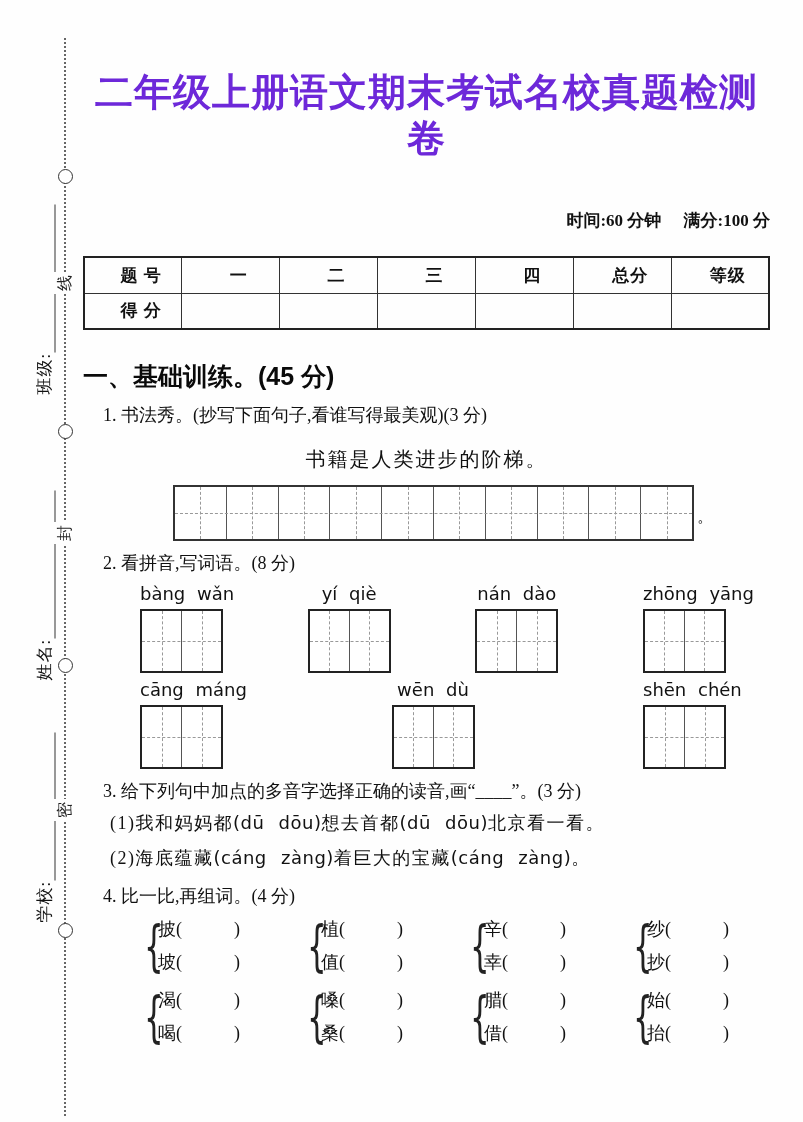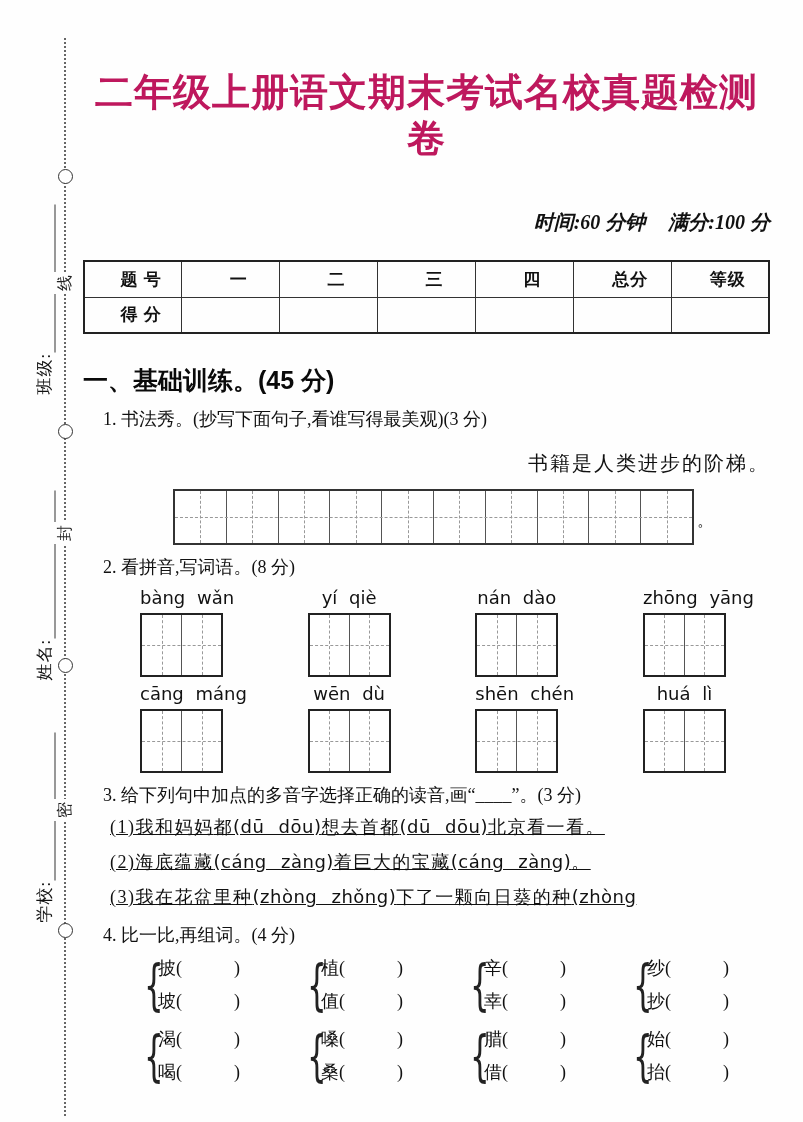--- a/index.html
+++ b/index.html
@@ -32,39 +32,39 @@
   .sg1 { left:-60px; top:279px; } .sg2 { left:-60px; top:565px; } .sg3 { left:-60px; top:807px; }
   .seal-label { letter-spacing:1px; }
   .seal-blank { display:inline-block; width:148px; border-bottom:1.5px solid #333; height:20px; }
 
   
   .content { position:absolute; left:83px; top:0; width:687px; }
 
   .title {
     margin-top:70px; text-align:center;
     font-family:"Liberation Sans","DejaVu Sans",sans-serif;
-    font-weight:900; font-size:38px; letter-spacing:1px; color:#be185d;
+    font-weight:900; font-size:38px; letter-spacing:1px; color:#6d28d9;
     line-height:1.2;
   }
-  .meta { margin-top:48px; text-align:right; font-weight:700; font-size:20px;font-style:italic; }
+  .meta { margin-top:48px; text-align:right; font-weight:700; font-size:17px; }
   .meta span + span { margin-left:18px; }
 
   .score-table { margin-top:24px; width:100%; border-collapse:collapse; font-size:17px; border:2px solid #222; }
   .score-table td {
     border:1px solid #333; height:36px; text-align:center; width:14.28%;
     font-weight:600; letter-spacing:1px;padding-left:16px;
   }
 
   .sec-heading {
     margin-top:30px; font-family:"Liberation Sans","DejaVu Sans",sans-serif;
     font-weight:800; font-size:25px; line-height:1.3; color:#0a0a0a;
   }
   .q-heading { margin-top:9px; margin-left:20px; font-size:18px; line-height:1.45; }
 
-  .q1-sentence { margin-top:18px; text-align:right; font-size:20px; letter-spacing:2px; }
+  .q1-sentence { margin-top:18px; text-align:center; font-size:20px; letter-spacing:2px; }
 
   .grid-row { margin-top:12px; margin-left:90px; display:flex; align-items:flex-end; }
   .writing-grid { display:flex; width:521px; height:56px; border:2px solid #333; position:relative; background:#fff; }
   .writing-grid::after { content:""; position:absolute; left:0; right:0; top:50%; border-top:1px dashed #999; }
   .wcell { flex:1; position:relative; border-left:1px solid #555; }
   .wcell:first-child { border-left:none; }
   .wcell::before { content:""; position:absolute; top:0; bottom:0; left:50%; border-left:1px dashed #999; }
   .grid-period { font-size:16px; margin-left:3px; line-height:1; margin-bottom:16px; }
 
   .pin-row { display:flex; justify-content:space-between; padding-left:37px; padding-right:44px; margin-top:7px; }
@@ -73,21 +73,21 @@
   .pin-label {
     text-align:center; font-family:"DejaVu Sans","Liberation Sans",sans-serif;
     font-size:18px; margin-bottom:5px; white-space:nowrap; word-spacing:6px;
   }
   .pin-box { position:relative; display:flex; height:64px; border:2px solid #222; background:#fff; }
   .pin-box::after { content:""; position:absolute; left:0; right:0; top:50%; border-top:1px dashed #999; }
   .pcell { flex:1; position:relative; }
   .pcell + .pcell { border-left:1px solid #555; }
   .pcell::before { content:""; position:absolute; top:0; bottom:0; left:50%; border-left:1px dashed #999; }
 
-  .q3-block { margin-top:0;text-decoration:underline; }
+  .q3-block { margin-top:0; }
   .q3-line { margin-left:27px; margin-top:3px; font-size:18px; line-height:31px; letter-spacing:1.5px; }
   .q3-line.cont { margin-left:95px; }
   .py { font-family:"DejaVu Sans","Liberation Sans",sans-serif; letter-spacing:0.5px; word-spacing:8px; }
   .dot-under { position:relative; }
   .dot-under::after {
     content:"\2022"; position:absolute; left:50%; transform:translateX(-50%);
     bottom:-0.62em; font-size:11px; letter-spacing:0;
   }
 
   .q4-row { display:flex; padding-left:57px; margin-top:8px; }
@@ -228,34 +228,26 @@
             <div class="pcell"></div>
           </div>
       </div>
       <div class="pin-block">
         <div class="pin-label">shēn chén</div>
         <div class="pin-box">
             <div class="pcell"></div>
             <div class="pcell"></div>
           </div>
       </div>
-      <div class="pin-block">
-        <div class="pin-label">huá lì</div>
-        <div class="pin-box">
-            <div class="pcell"></div>
-            <div class="pcell"></div>
-          </div>
-      </div>
     </div>
 
     <div class="q-heading">3. 给下列句中加点的多音字选择正确的读音,画“____”。(3 分)</div>
     <div class="q3-block">
       <div class="q3-line"><span>(1)我和妈妈</span><span class="dot-under">都</span><span class="py">(dū dōu)</span><span>想去首</span><span class="dot-under">都</span><span class="py">(dū dōu)</span><span>北京看一看。</span></div>
       <div class="q3-line"><span>(2)海底蕴</span><span class="dot-under">藏</span><span class="py">(cáng zàng)</span><span>着巨大的宝</span><span class="dot-under">藏</span><span class="py">(cáng zàng)</span><span>。</span></div>
-      <div class="q3-line"><span>(3)我在花盆里</span><span class="dot-under">种</span><span class="py">(zhòng zhǒng)</span><span>下了一颗向日葵的</span><span class="dot-under">种</span><span class="py">(zhòng</span></div>
     </div>
 
     <div class="q-heading">4. 比一比,再组词。(4 分)</div>
     <div class="q4-row">
       <div class="q4-group">
         <span class="brace">{</span>
         <div class="q4-lines">
           <span class="q4-line">
               <span>披</span>
               <span>(</span>

